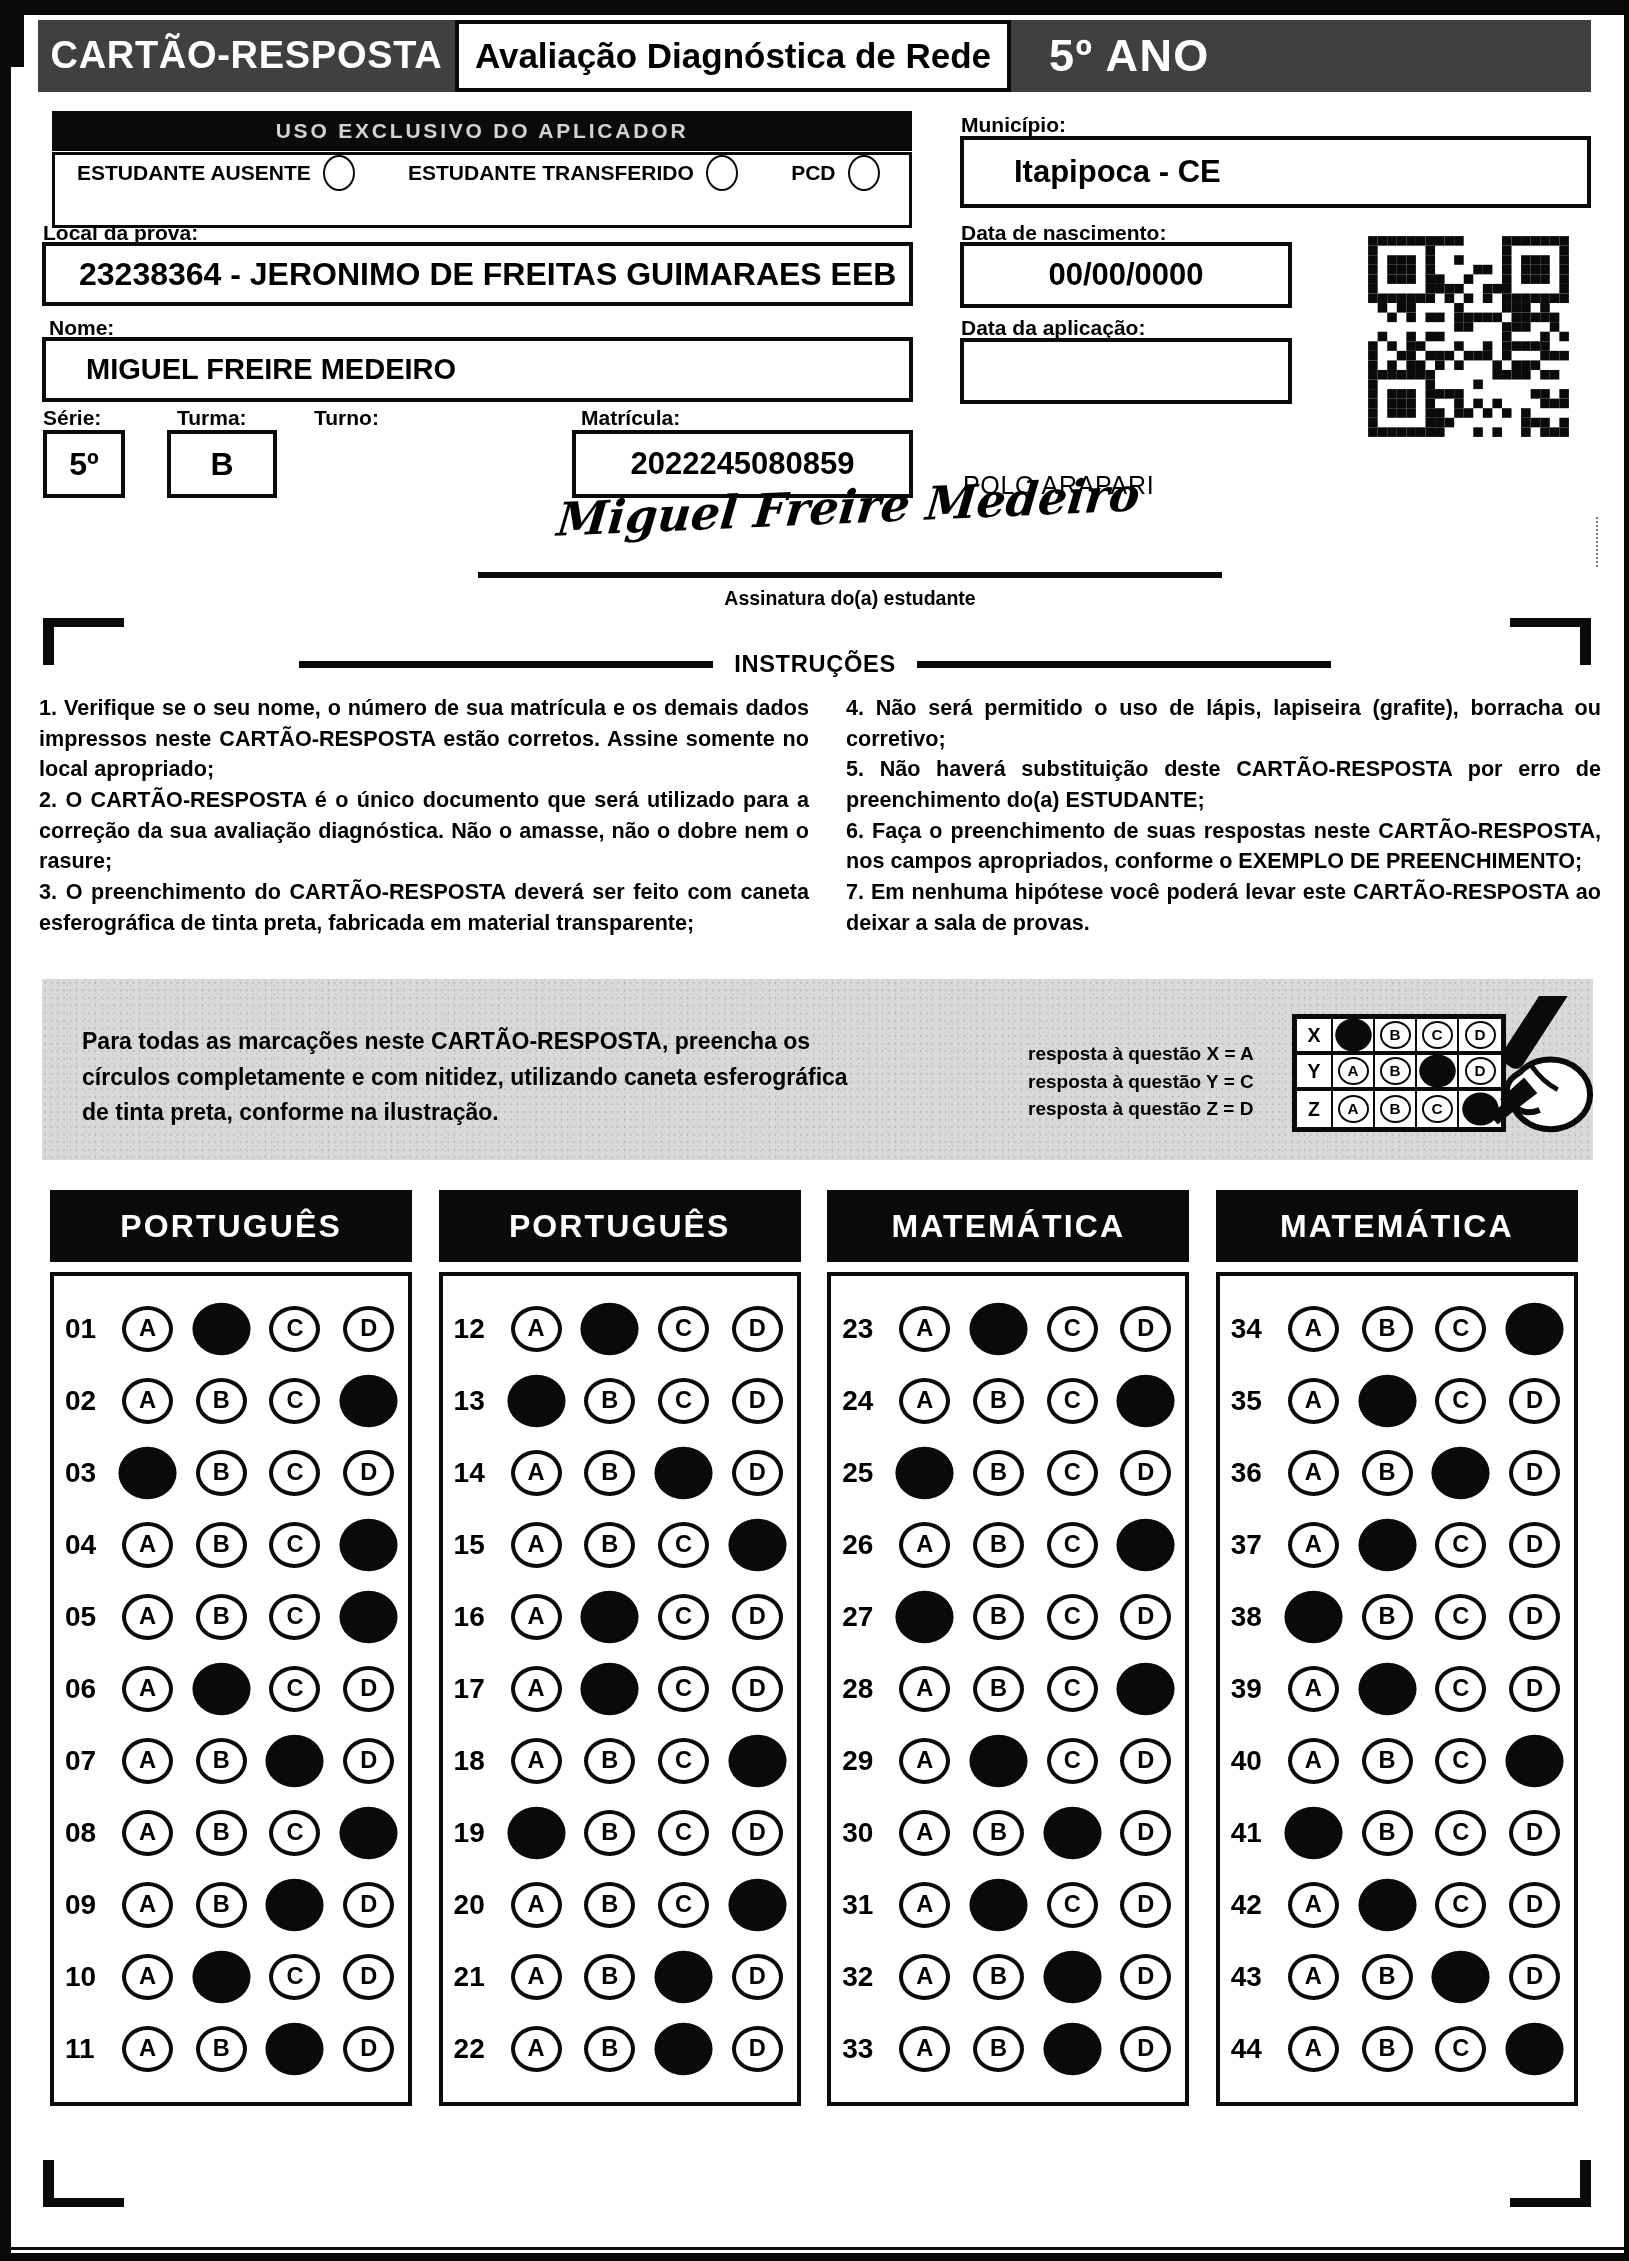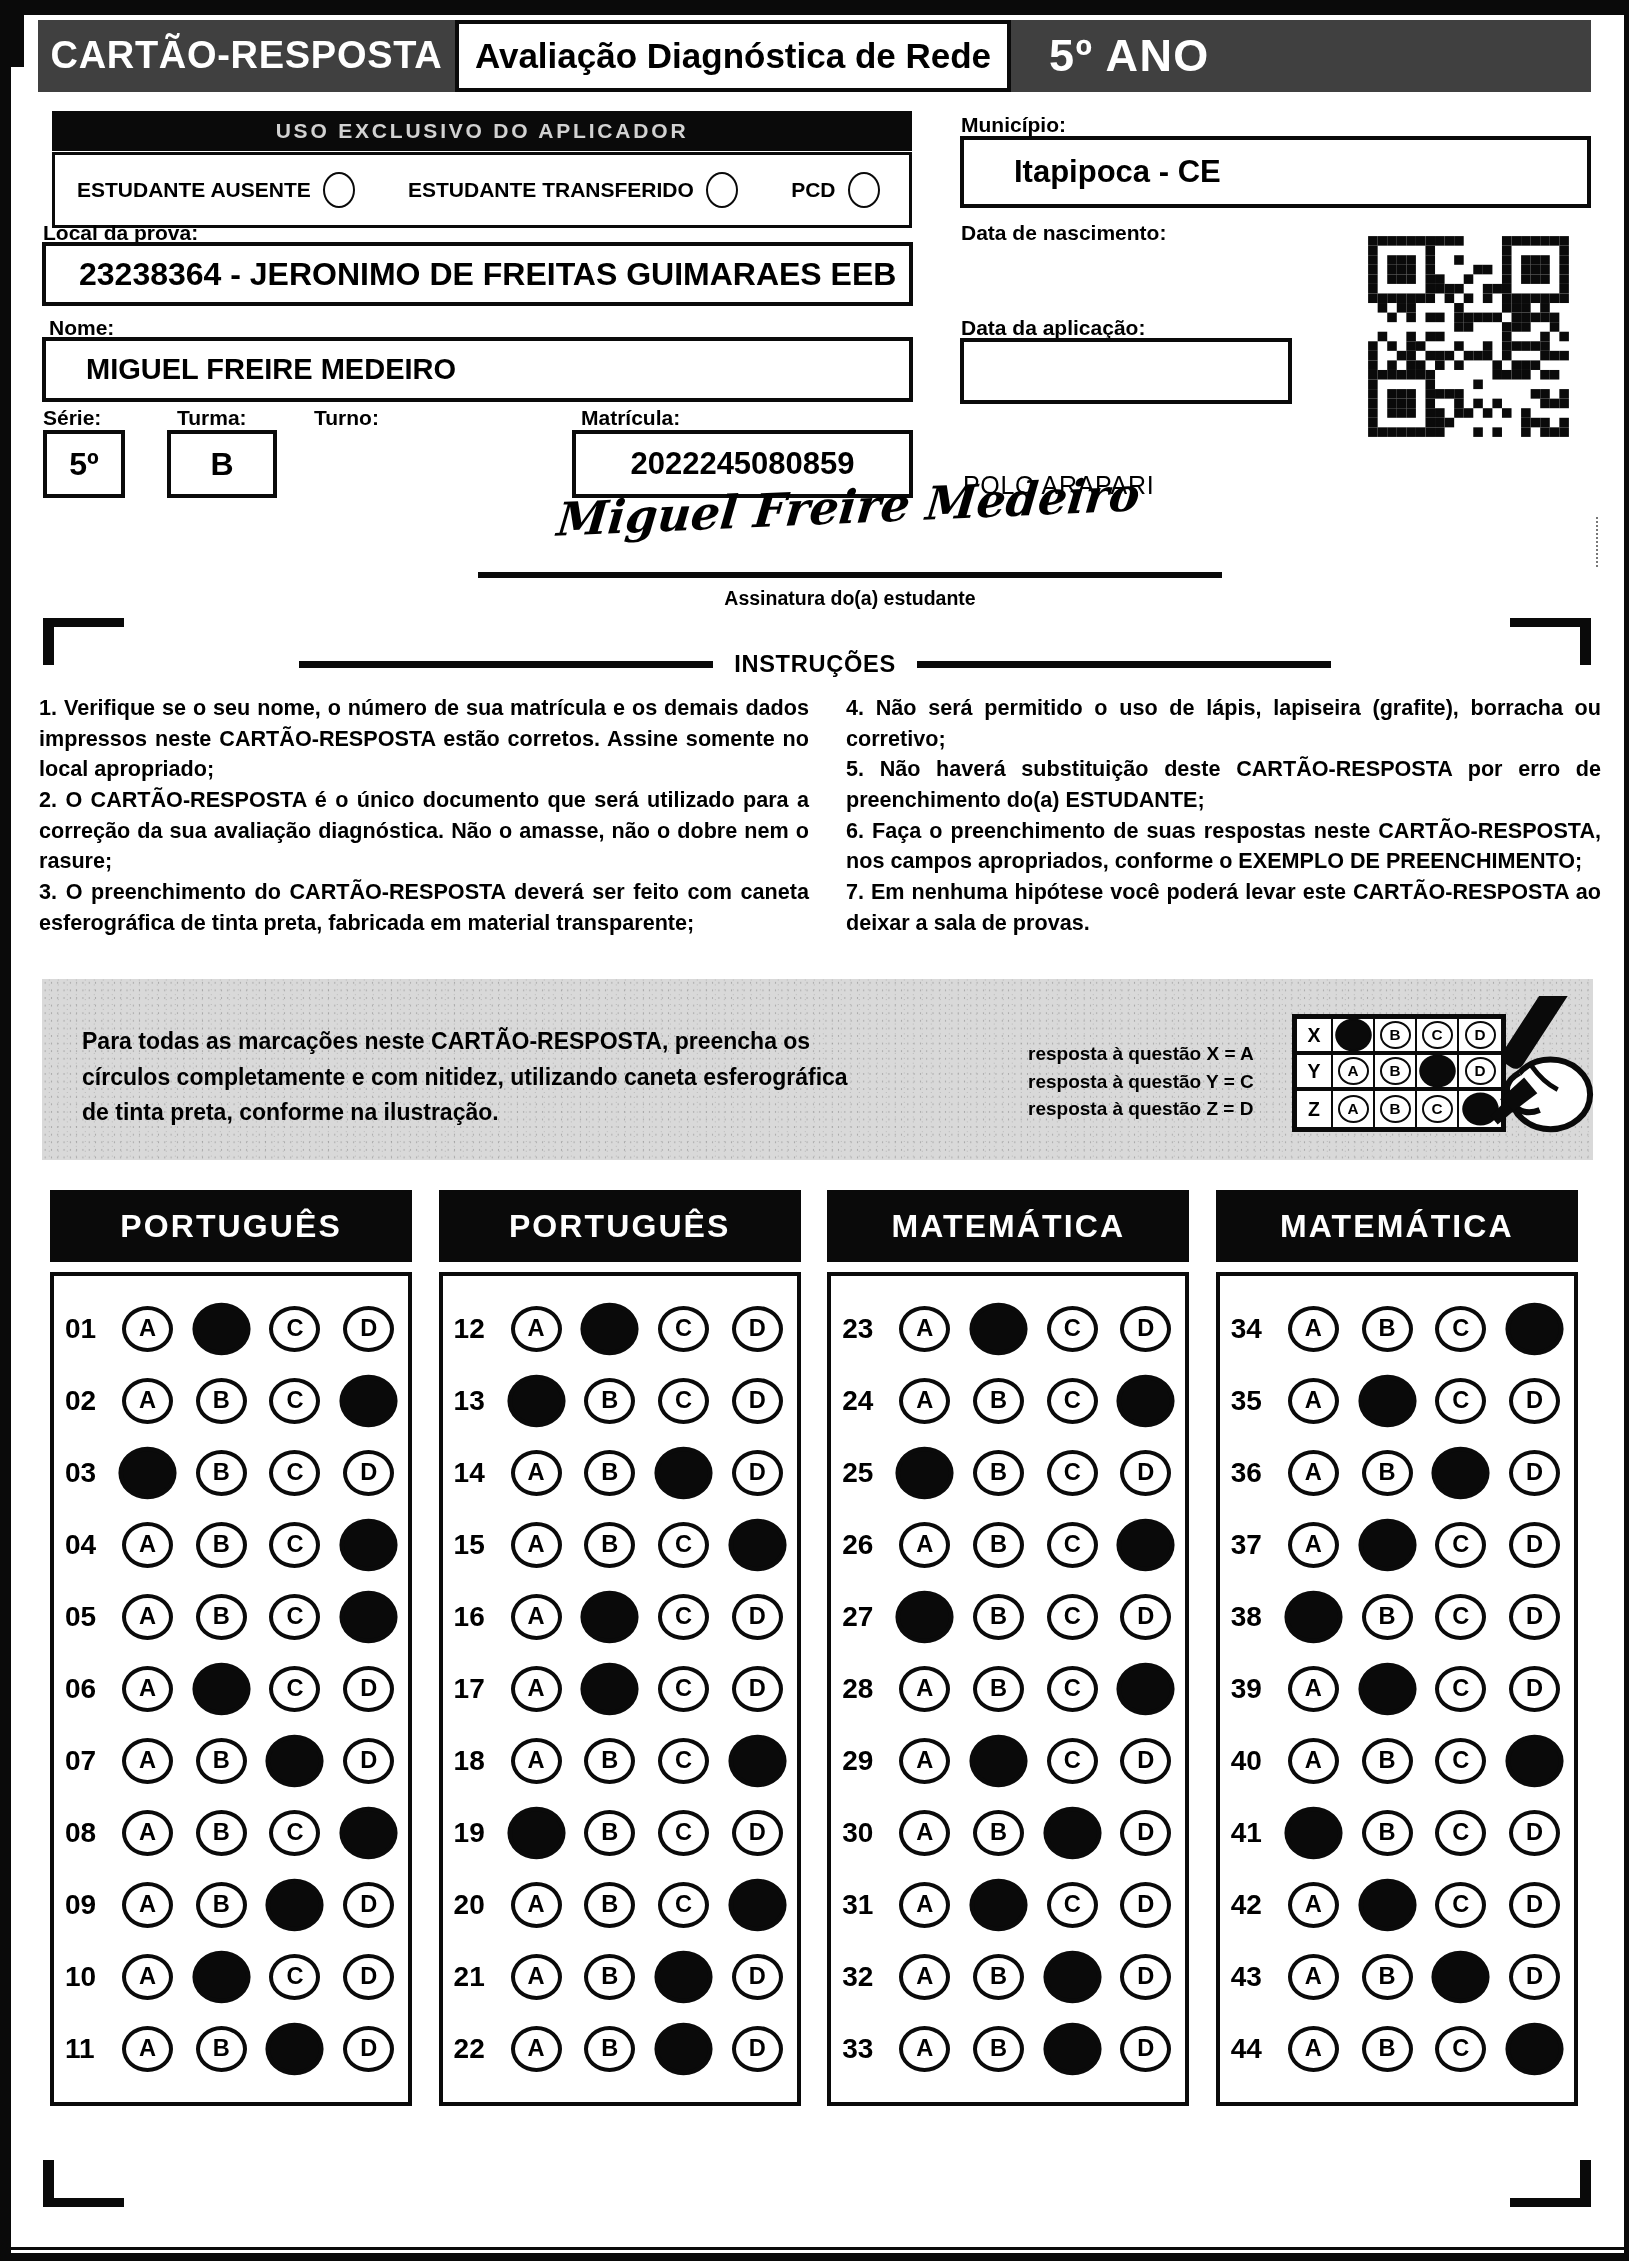--- a/index.html
+++ b/index.html
@@ -16,21 +16,21 @@
   .f-corner{ left:0; top:0; width:23.6px; height:67px; background:#0a0a0a; }
   .f-bline{ left:0; right:0; bottom:11px; height:3.5px; background:#0a0a0a; }
   .f-bstrip{ left:0; bottom:0; width:100%; height:8.3px; background:#0a0a0a; }
   
   .header { left:38px; top:19.5px; width:1553px; height:72px; background:#404040; display:flex; align-items:stretch; }
   .header-left { flex:0 0 417px; color:#fff; font-weight:bold; font-size:38px; display:flex; align-items:center; justify-content:center; letter-spacing:0.7px; }
   .header-mid { flex:0 0 556px; background:#fff; border:4.9px solid #0a0a0a; display:flex; align-items:center; justify-content:center; font-weight:bold; font-size:35px; }
   .header-right { flex:1; color:#fff; font-weight:bold; font-size:45px; display:flex; align-items:center; padding-left:38px; letter-spacing:1.4px; }
   
   .aplicador { left:52px; top:111px; width:860px; height:40px; background:#0a0a0a; color:rgba(255,255,255,.82); font-weight:bold; font-size:21px; letter-spacing:2.8px; display:flex; align-items:center; justify-content:center; }
-  .status-box { left:52px; top:152px; width:860px; height:76px; border:3.5px solid #0a0a0a; background:#fff; display:flex; align-items:center; justify-content:space-between; padding:0 29px 0 22px; }
+  .status-box { left:52px; top:152px; width:860px; height:76px; border:3.5px solid #0a0a0a; background:#fff; display:flex; align-items:flex-start; justify-content:space-between; padding:0 29px 0 22px; }
   .status-item { display:flex; align-items:center; }
   .status-label { font-weight:bold; font-size:21px; }
   .status-circle { width:32px; height:36px; border:2.8px solid #0a0a0a; border-radius:50%; margin-left:12.5px; }
   
   .flabel { font-weight:bold; font-size:21px; }
   .fbox { border:4.2px solid #0a0a0a; background:#fff; display:flex; align-items:center; font-weight:bold; }
   .lbl-local { left:43px; top:221px; }
   .box-local { left:42px; top:242px; width:871px; height:64px; font-size:32px; padding-left:33px; }
   .lbl-nome  { left:49px; top:316px; }
   .box-nome  { left:42px; top:337px; width:871px; height:65px; font-size:29px; padding-left:40px; }
@@ -142,20 +142,21 @@
   <div class="abs flabel lbl-turma">Turma:</div>
   <div class="abs flabel lbl-turno">Turno:</div>
   <div class="abs flabel lbl-matr">Matrícula:</div>
   <div class="abs fbox box-serie">5º</div>
   <div class="abs fbox box-turma">B</div>
   <div class="abs fbox box-matr">2022245080859</div>
 
   <div class="abs flabel lbl-municipio">Município:</div>
   <div class="abs fbox box-municipio">Itapipoca - CE</div>
   <div class="abs flabel lbl-nasc">Data de nascimento:</div>
+  <div class="abs fbox box-nasc">00/00/0000</div>
   <div class="abs flabel lbl-aplic">Data da aplicação:</div>
   <div class="abs fbox box-aplic"></div>
   <div class="abs qr" id="qr-box"><svg viewBox="0 0 306 306" width="100%" height="100%">
         <rect width="306" height="306" fill="#fff"></rect>
         <g fill="#0a0a0a">
           <rect x="6" y="6" width="14" height="14"></rect>
           <rect x="20" y="6" width="14" height="14"></rect>
           <rect x="34" y="6" width="14" height="14"></rect>
           <rect x="48" y="6" width="14" height="14"></rect>
           <rect x="62" y="6" width="14" height="14"></rect>

